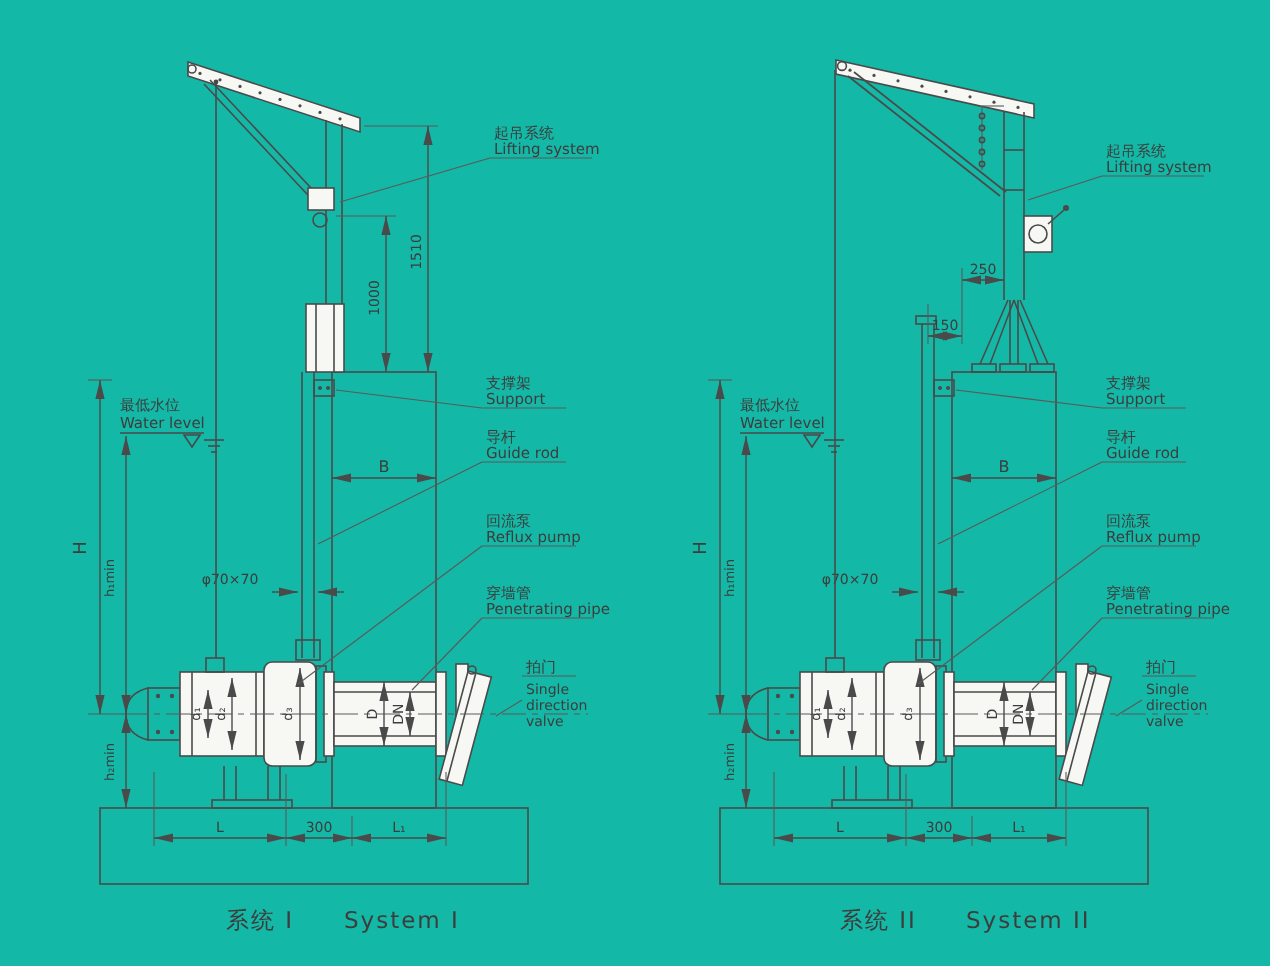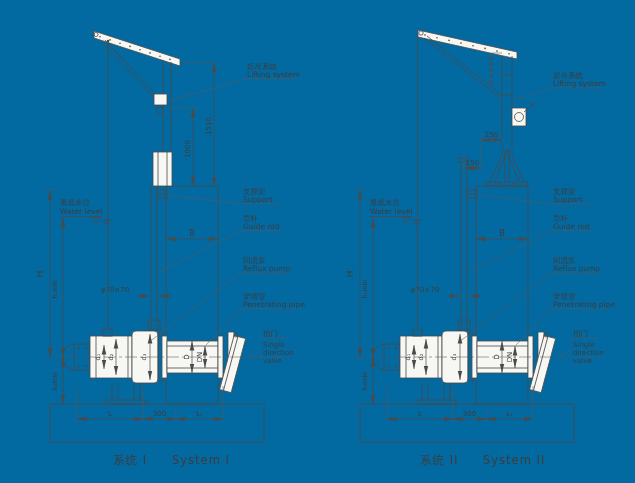--- a/index.html
+++ b/index.html
@@ -1,17 +1,17 @@
 <!DOCTYPE html>
 <html><head>
 <meta charset="utf-8">
 <style>
   html,body{margin:0;padding:0;}
   body{background:#e9e9e7;font-family:"DejaVu Sans",sans-serif;}
-  .stage{width:635px;height:483px;background:#0369a1;position:relative;overflow:hidden;}
+  .stage{width:635px;height:483px;background:#14b8a6;position:relative;overflow:hidden;}
   svg{display:block;}
   svg text{font-family:"DejaVu Sans",sans-serif;fill:#3d3d3d;stroke:none;}
   .zh{font-size:7.5px;}
   .en{font-size:7.5px;}
   .en-s{font-size:7px;}
   .dimtxt{font-size:7px;text-anchor:middle;}
   .vdim{font-size:7px;text-anchor:middle;}
   .vdim-s{font-size:6.5px;text-anchor:middle;}
   .bigdim{font-size:9px;text-anchor:middle;}
   .cap{font-size:11.5px;letter-spacing:1px;}

